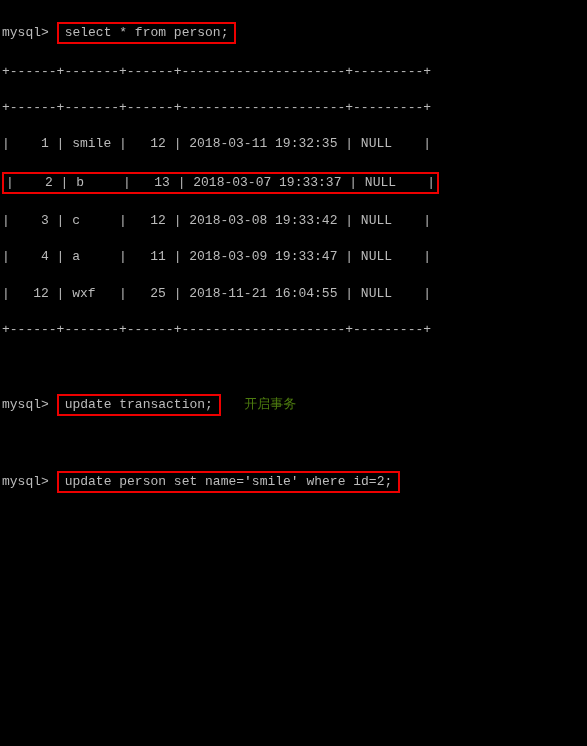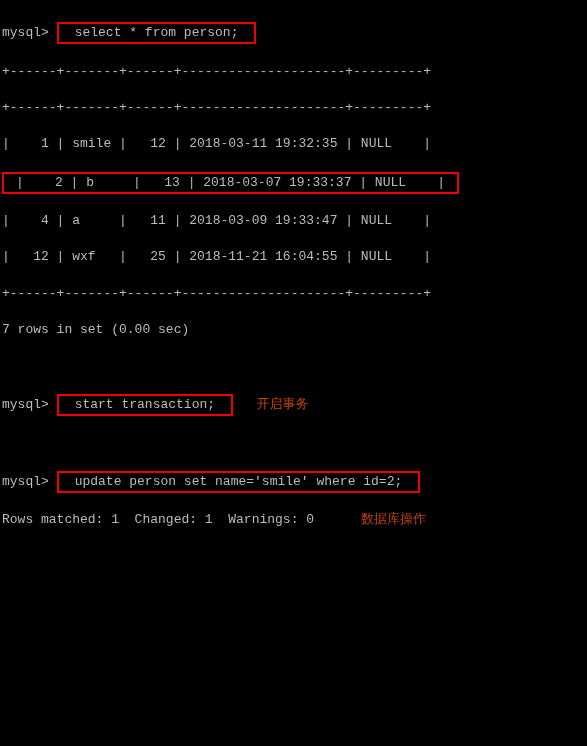--- a/index.html
+++ b/index.html
@@ -12,52 +12,51 @@
       line-height: 1.4;
       width: 587px;
     }
     .terminal {
       padding: 4px 2px;
       white-space: pre;
     }
     .highlight-box {
       display: inline-block;
       border: 2px solid #e00;
-      padding: 0 16px;
+      padding: 0 6px;
       margin: 0;
     }
     .annotation {
-      color: #c2410c;
+      color: #4d7c0f;
       display: inline-block;
     }
     .row { display: block; }
     .red-row-box {
       display: inline-block;
       border: 2px solid #e00;
-      padding: 0 12px;
+      padding: 0 2px;
     }
   </style>
 </head>
 <body>
 
 <div class="terminal">
 <span class="row"><span>mysql&gt;</span> <span class="highlight-box">select * from person;</span></span>
 <span class="row">+------+-------+------+---------------------+---------+</span>
 <span class="row">+------+-------+------+---------------------+---------+</span>
 <span class="row">|    1 | smile |   12 | 2018-03-11 19:32:35 | NULL    |</span>
 <span class="row"><span class="red-row-box">|    2 | b     |   13 | 2018-03-07 19:33:37 | NULL    |</span></span>
+<span class="row">|    3 | c     |   12 | 2018-03-08 19:33:42 | NULL    |</span>
 <span class="row">|    4 | a     |   11 | 2018-03-09 19:33:47 | NULL    |</span>
 <span class="row">|   12 | wxf   |   25 | 2018-11-21 16:04:55 | NULL    |</span>
 <span class="row">+------+-------+------+---------------------+---------+</span>
-<span class="row">7 rows in set (0.00 sec)</span>
 <span class="row"> </span>
-<span class="row"><span>mysql&gt;</span> <span class="highlight-box">start transaction;</span>   <span class="annotation">开启事务</span></span>
+<span class="row"><span>mysql&gt;</span> <span class="highlight-box">update transaction;</span>   <span class="annotation">开启事务</span></span>
 <span class="row"> </span>
 <span class="row"><span>mysql&gt;</span> <span class="highlight-box">update person set name='smile' where id=2;</span></span>
-<span class="row"><span>Rows matched: 1  Changed: 1  Warnings: 0</span>      <span class="annotation">数据库操作</span></span>
 
 
 
 
 
 
 
 
 
 

